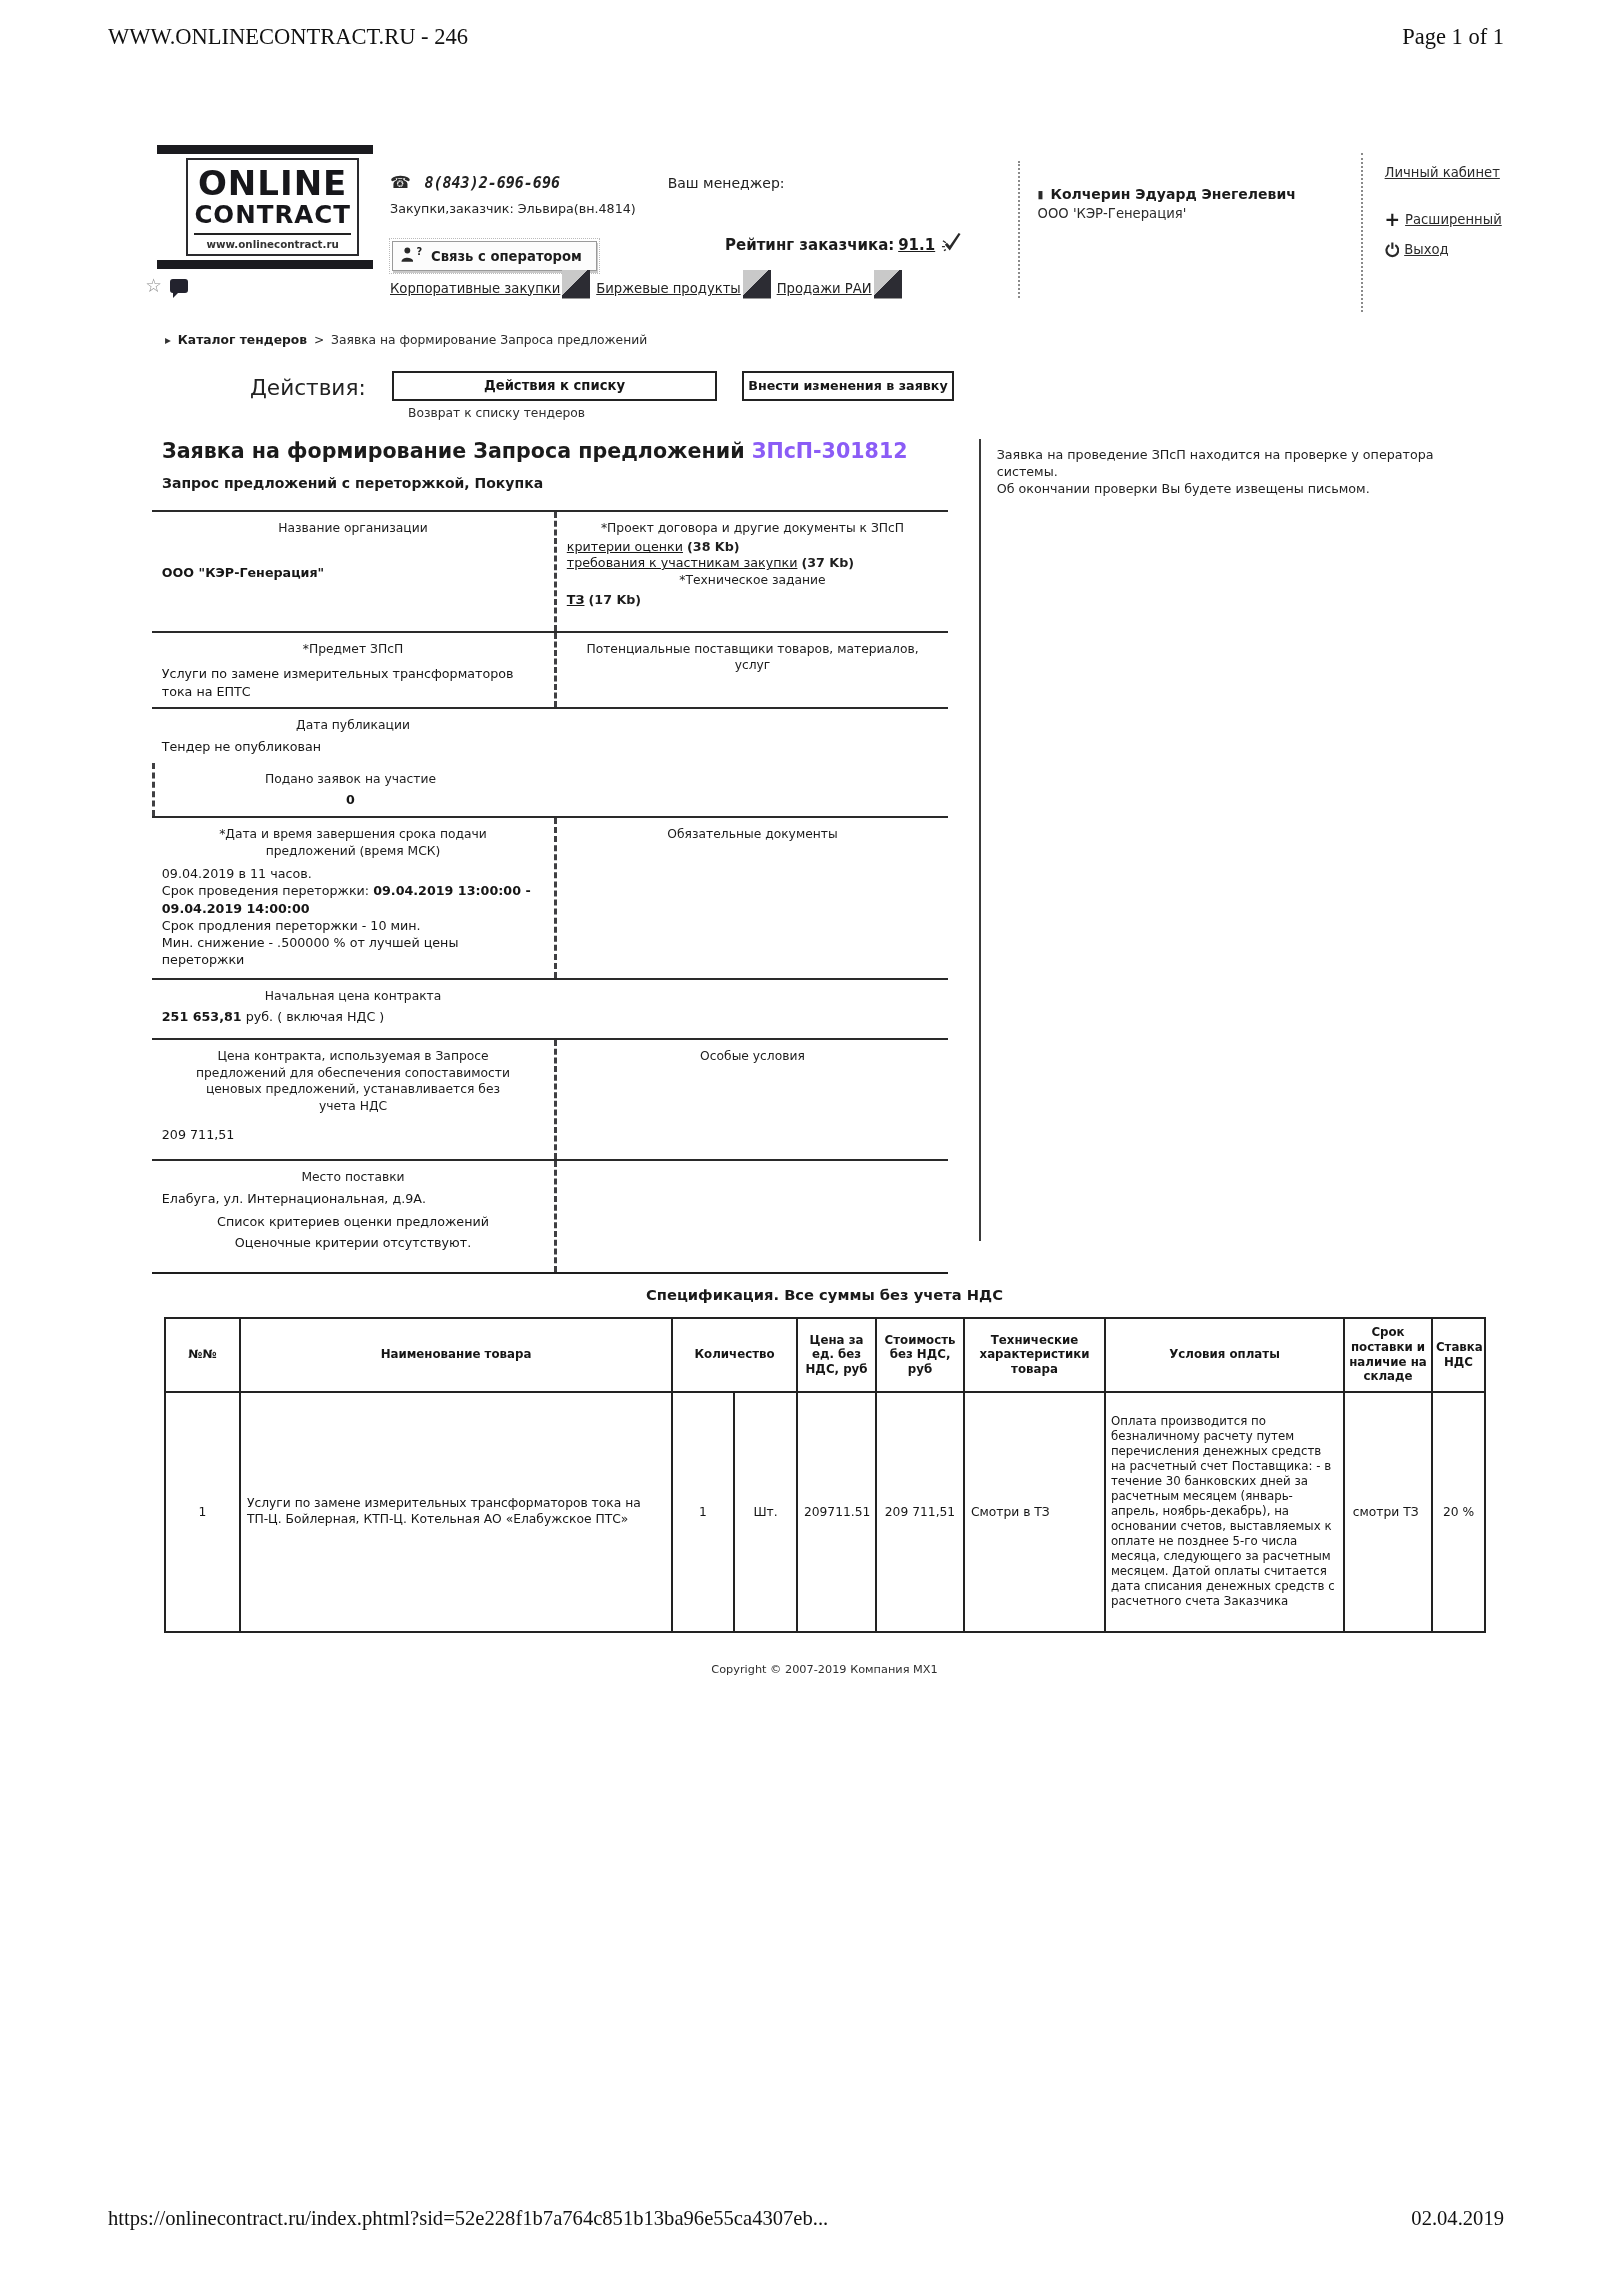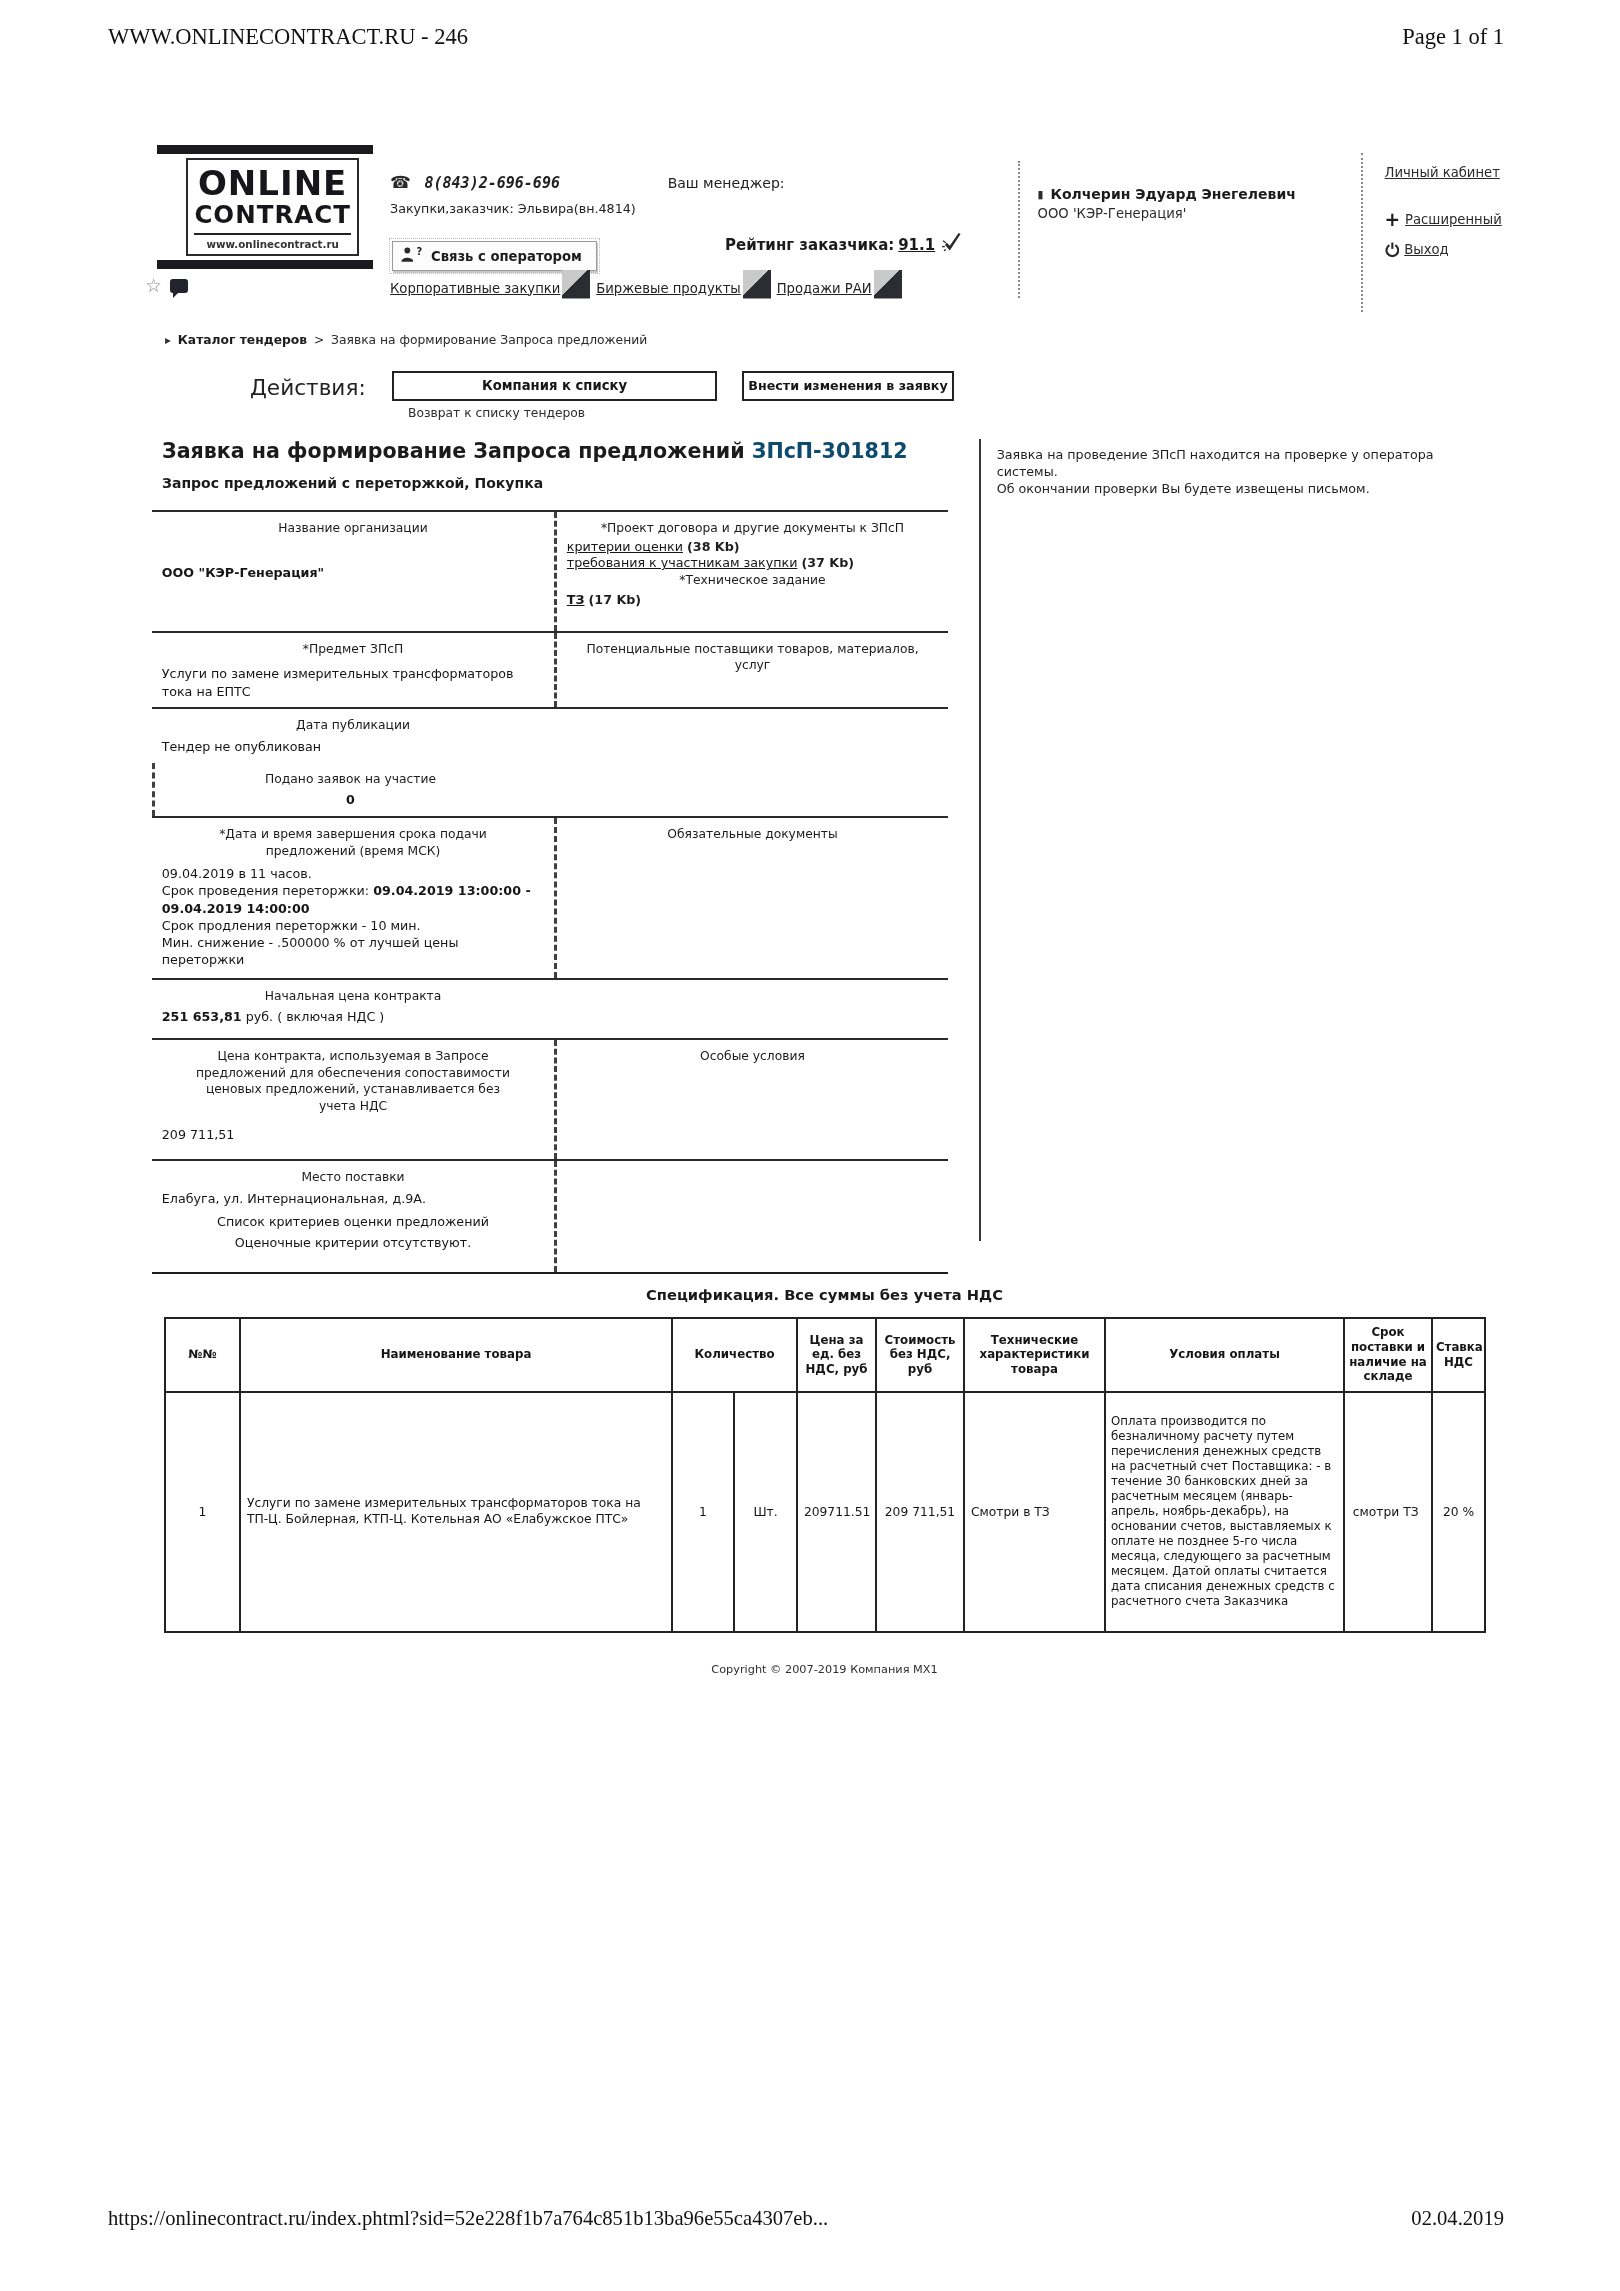--- a/index.html
+++ b/index.html
@@ -73,21 +73,21 @@
     border:2px solid #222; background:#fff; font-size:13.2px; font-weight:700; color:#161616;
     display:flex; align-items:center; justify-content:center; cursor:pointer;
     font-family:inherit; }
   .btn-back-caption { position:absolute; left:408px; top:41px; font-size:12.3px; color:#2e2e2e; }
   .btn-edit { position:absolute; left:742px; top:5.9px; width:212px; height:30px;
     border:2px solid #222; background:#fff; font-size:12.7px; font-weight:700; color:#161616;
     display:flex; align-items:center; justify-content:center; cursor:pointer;
     font-family:inherit; }
   
   .req-title { position:absolute; top:439px; left:162px; font-size:20.6px; font-weight:700; color:#1b1b1b; }
-  .req-num { font-weight:800; color:#0c4a6e;text-align:center; }
+  .req-num { font-weight:800; color:#8b5cf6;text-align:center; }
   .req-subtitle { position:absolute; top:475px; left:162px; font-size:14px; font-weight:700; color:#1b1b1b; }
   .status-note { position:absolute; top:439px; left:979px; height:802px;
     border-left:2px solid #3a3a3a; padding:6.9px 0 0 15.7px; width:492px; }
   .status-note p { font-size:12.7px; color:#1f1f1f; line-height:1.35; }
   
   .form-table { position:absolute; top:510px; left:152px; width:796px; border-top:2px solid #2a2a2a; }
   .frow { display:flex; border-bottom:2px solid #2a2a2a; }
   .fcell { padding:5.9px 9.8px 7.8px; }
   .fcell.l { width:402px; }
   .fcell.r { width:394px; border-left:3.9px dashed #3f3f42; }
@@ -207,21 +207,21 @@
 
   <div class="breadcrumb">
     <span class="bc-arrow">▸</span>
     <span class="bc-root">Каталог тендеров</span>
     <span>&gt;</span>
     <span>Заявка на формирование Запроса предложений</span>
   </div>
 
   <div class="actions">
     <div class="actions-label">Действия:</div>
-    <button class="btn-back">Компания к списку</button>
+    <button class="btn-back">Действия к списку</button>
     <div class="btn-back-caption">Возврат к списку тендеров</div>
     <button class="btn-edit">Внести изменения в заявку</button>
   </div>
 
   <div class="req-title">
     <span>Заявка на формирование Запроса предложений</span>
     <span class="req-num">ЗПсП-301812</span>
   </div>
   <div class="req-subtitle">Запрос предложений с переторжкой, Покупка</div>
 

